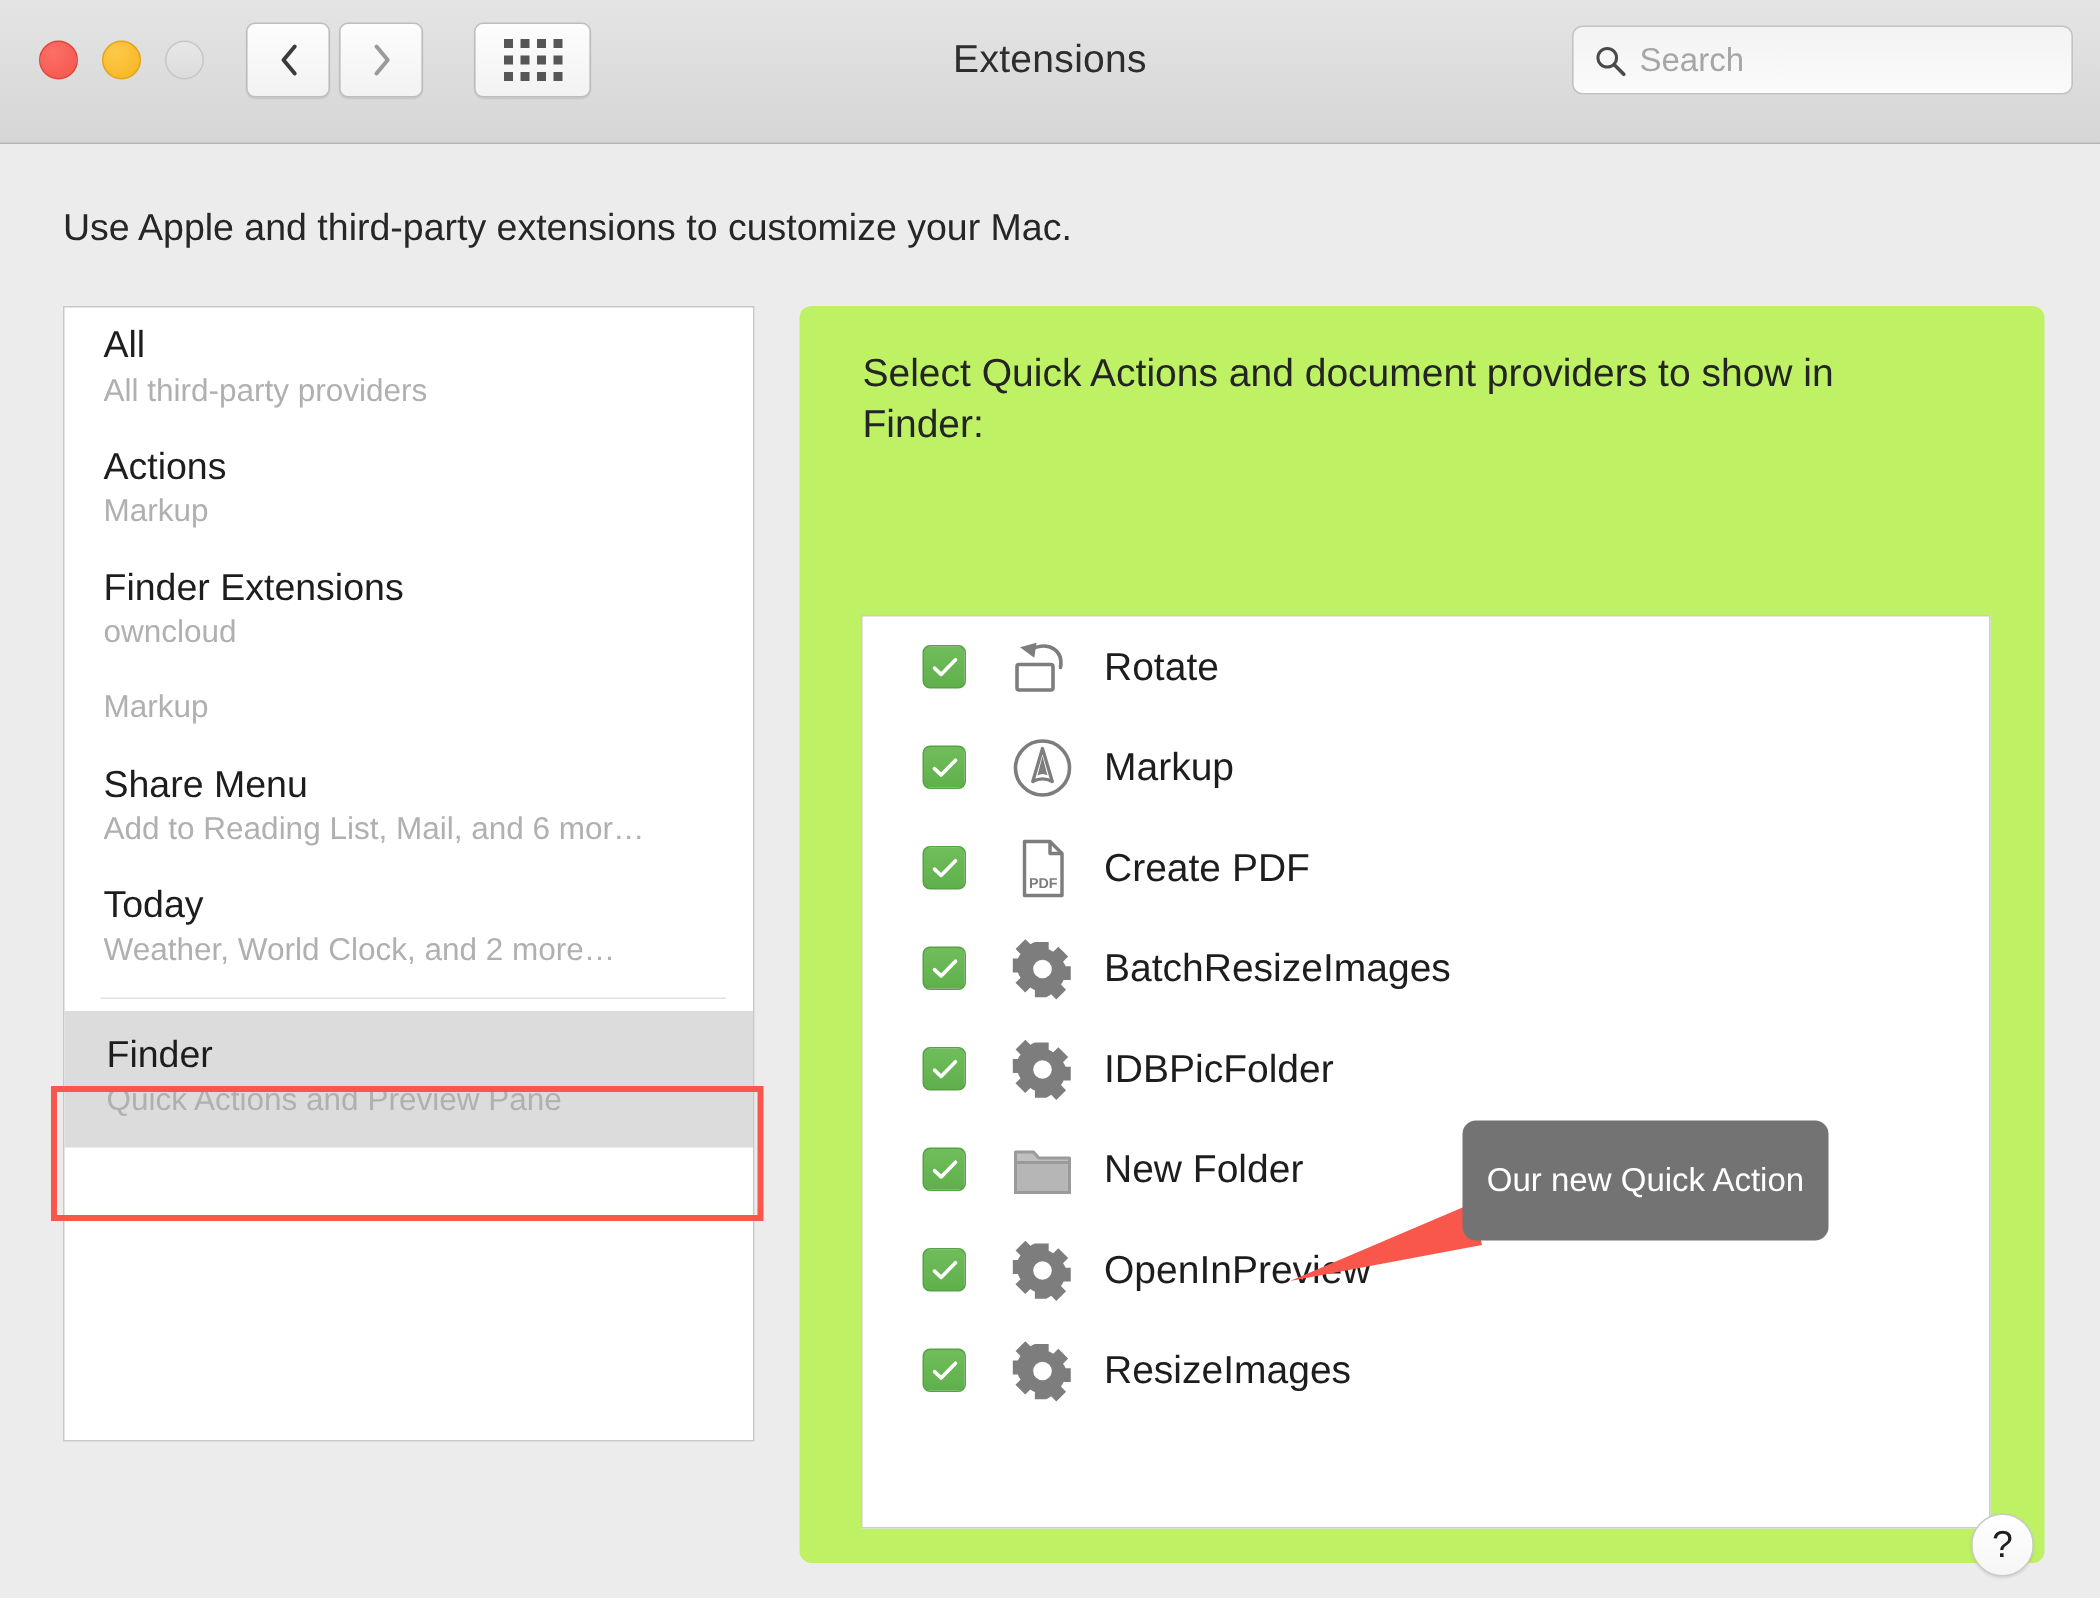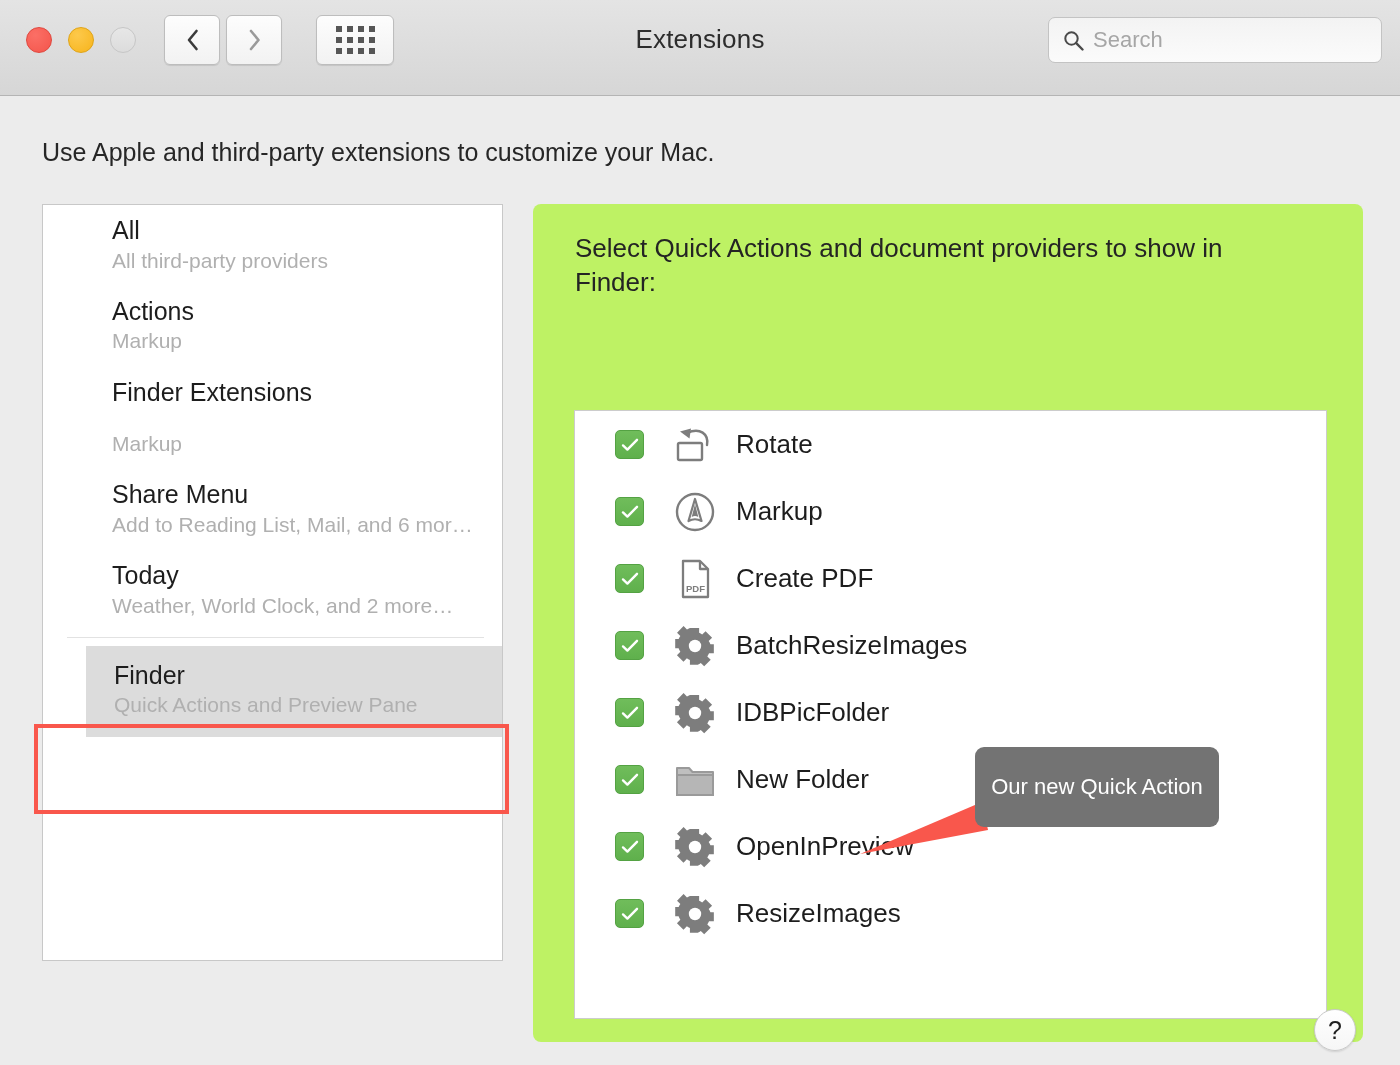--- a/index.html
+++ b/index.html
@@ -175,21 +175,20 @@
     width: 461px;
     height: 757px;
     background: #ffffff;
     border: 1px solid #c8c8c8;
     box-sizing: border-box;
     overflow: hidden;
   }
   .side-item {
     padding: 10px 0 12px 26px;
     cursor: default;
-    margin-left: 43px;
   }
   .side-item .s-title {
     font-size: 25px;
     color: #1d1d1d;
     line-height: 1.22;
   }
   .side-item .s-sub {
     font-size: 21px;
     color: #b0b0b0;
     line-height: 1.3;
@@ -409,20 +408,21 @@
         <div class="s-sub">All third-party providers</div>
       </div>
 
       <div class="side-item">
         <div class="s-title">Actions</div>
         <div class="s-sub">Markup</div>
       </div>
 
       <div class="side-item">
         <div class="s-title">Finder Extensions</div>
+        <div class="s-sub">owncloud</div>
       </div>
 
       <div class="side-item">
         <div class="s-sub">Markup</div>
       </div>
 
       <div class="side-item">
         <div class="s-title">Share Menu</div>
         <div class="s-sub">Add to Reading List, Mail, and 6 mor…</div>
       </div>

